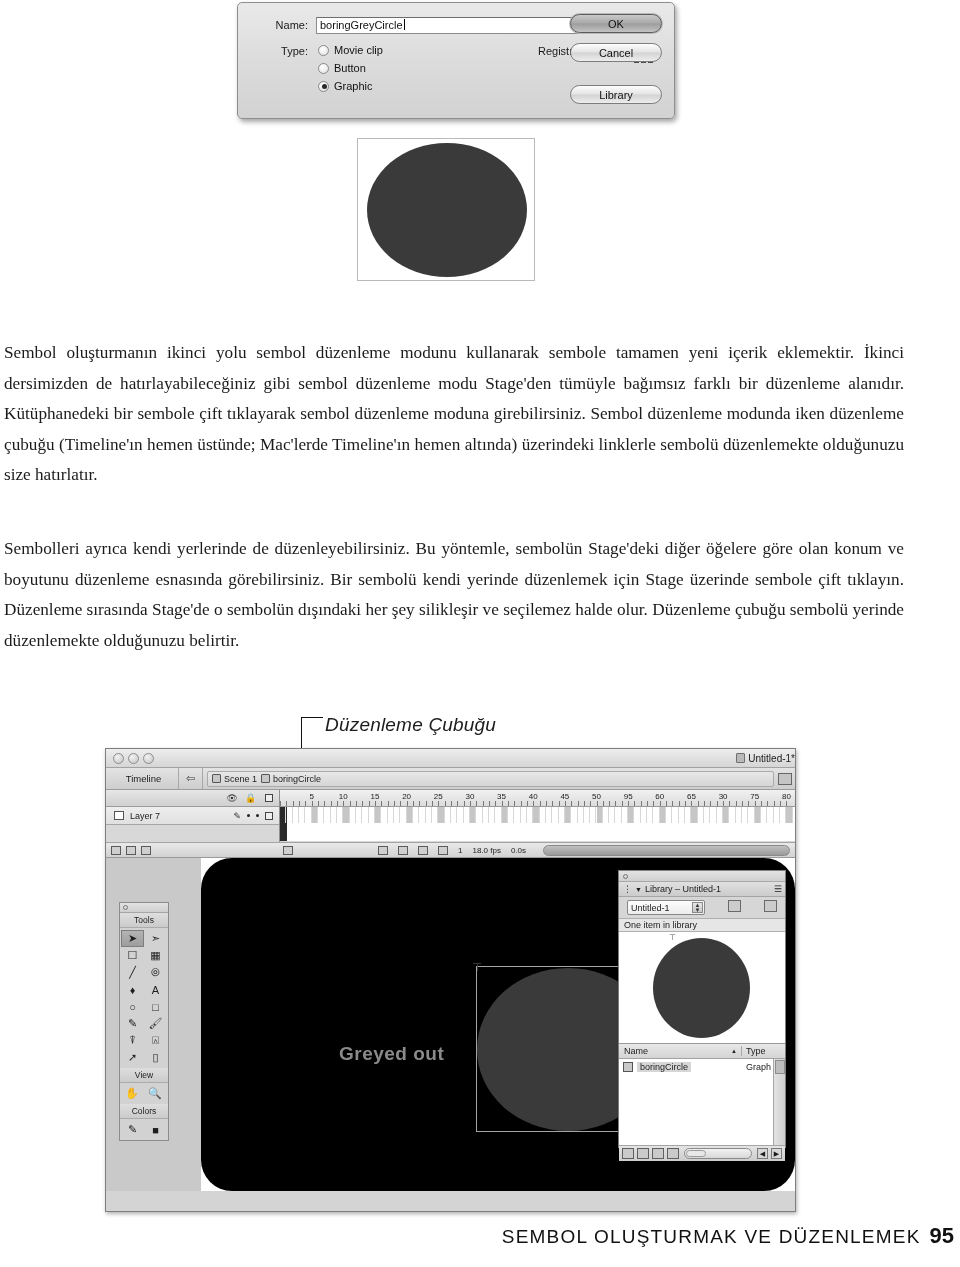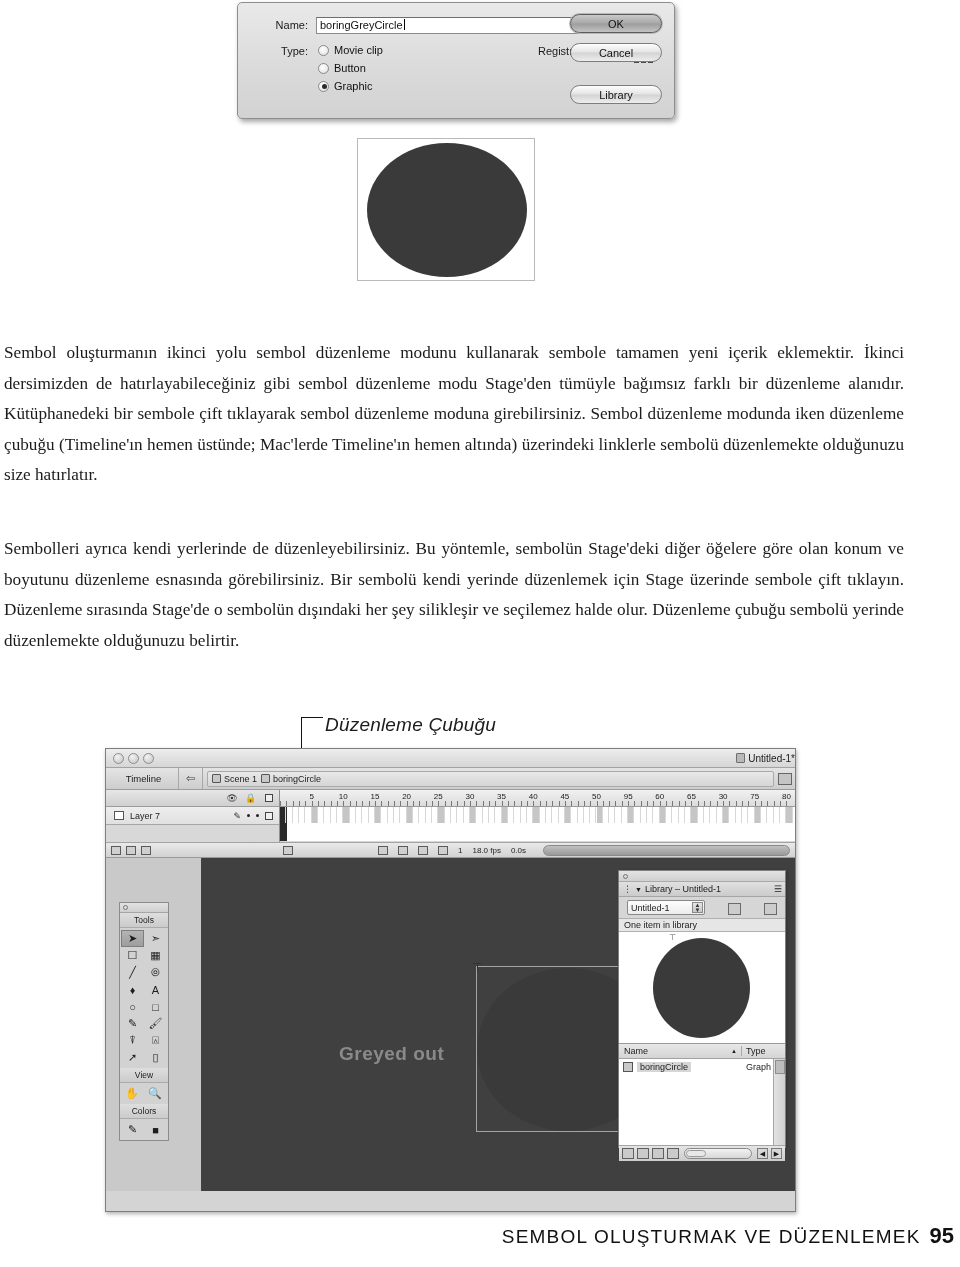--- a/index.html
+++ b/index.html
@@ -228,21 +228,21 @@
   .st-mid { display: flex; gap: 10px; align-items: center; margin-left: 78px; }
   .st-scroll {
     flex: 1; height: 11px; margin-left: 10px;
     border: 1px solid #8a8a8a; border-radius: 6px;
     background: linear-gradient(180deg,#c0c0c0,#9a9a9a);
   }
 
   
   .workspace { position: relative; height: 333px; background: #ffffff; }
   .ws-gutter { position: absolute; left: 0; top: 0; width: 95px; height: 100%; background: #c9c9c9; }
-  .stage-area { position: absolute; left: 95px; top: 0; right: 0; bottom: 0; background: #404040; }
+  .stage-area { position: absolute; left: 95px; top: 0; right: 0; bottom: 0; background: #000000; border-radius: 31px; }
   .greyed-label {
     position: absolute; left: 138px; top: 185px;
     font-size: 19px; font-weight: bold; color: #8a8a8a;
     letter-spacing: .5px;
   }
   .sel-box {
     position: absolute; left: 275px; top: 108px;
     width: 184px; height: 166px; border: 1px solid #a4a4a4;
   }
   .sel-box::before {
@@ -293,21 +293,21 @@
     border-bottom: 1px solid #a9a9a9; display: flex; align-items: center; padding-left: 4px;
   }
   .lib-head {
     height: 15px; display: flex; align-items: center; gap: 3px;
     padding: 0 4px; font-size: 9px;
     background: linear-gradient(180deg,#e0e0e0,#cbcbcb);
     border-bottom: 1px solid #a5a5a5;
   }
   .tri { font-size: 7px; }
   .lib-menu-ico { margin-left: auto; font-size: 9px; letter-spacing: -1px; }
-  .lib-select-row { display: flex; align-items: flex-end; gap: 23px; padding: 3px 8px; }
+  .lib-select-row { display: flex; align-items: flex-start; gap: 23px; padding: 3px 8px; }
   .lib-select {
     flex: 1; height: 15px; display: flex; align-items: center;
     background: linear-gradient(180deg,#fdfdfd,#ececec);
     border: 1px solid #888; border-radius: 2px;
     font-size: 9px; padding: 0 3px; position: relative;
   }
   .spin {
     position: absolute; right: 1px; top: 1px; width: 11px; height: 11px;
     background: linear-gradient(180deg,#e6e6e6,#c8c8c8);
     border: 1px solid #8a8a8a; font-size: 6px; line-height: 5px;

